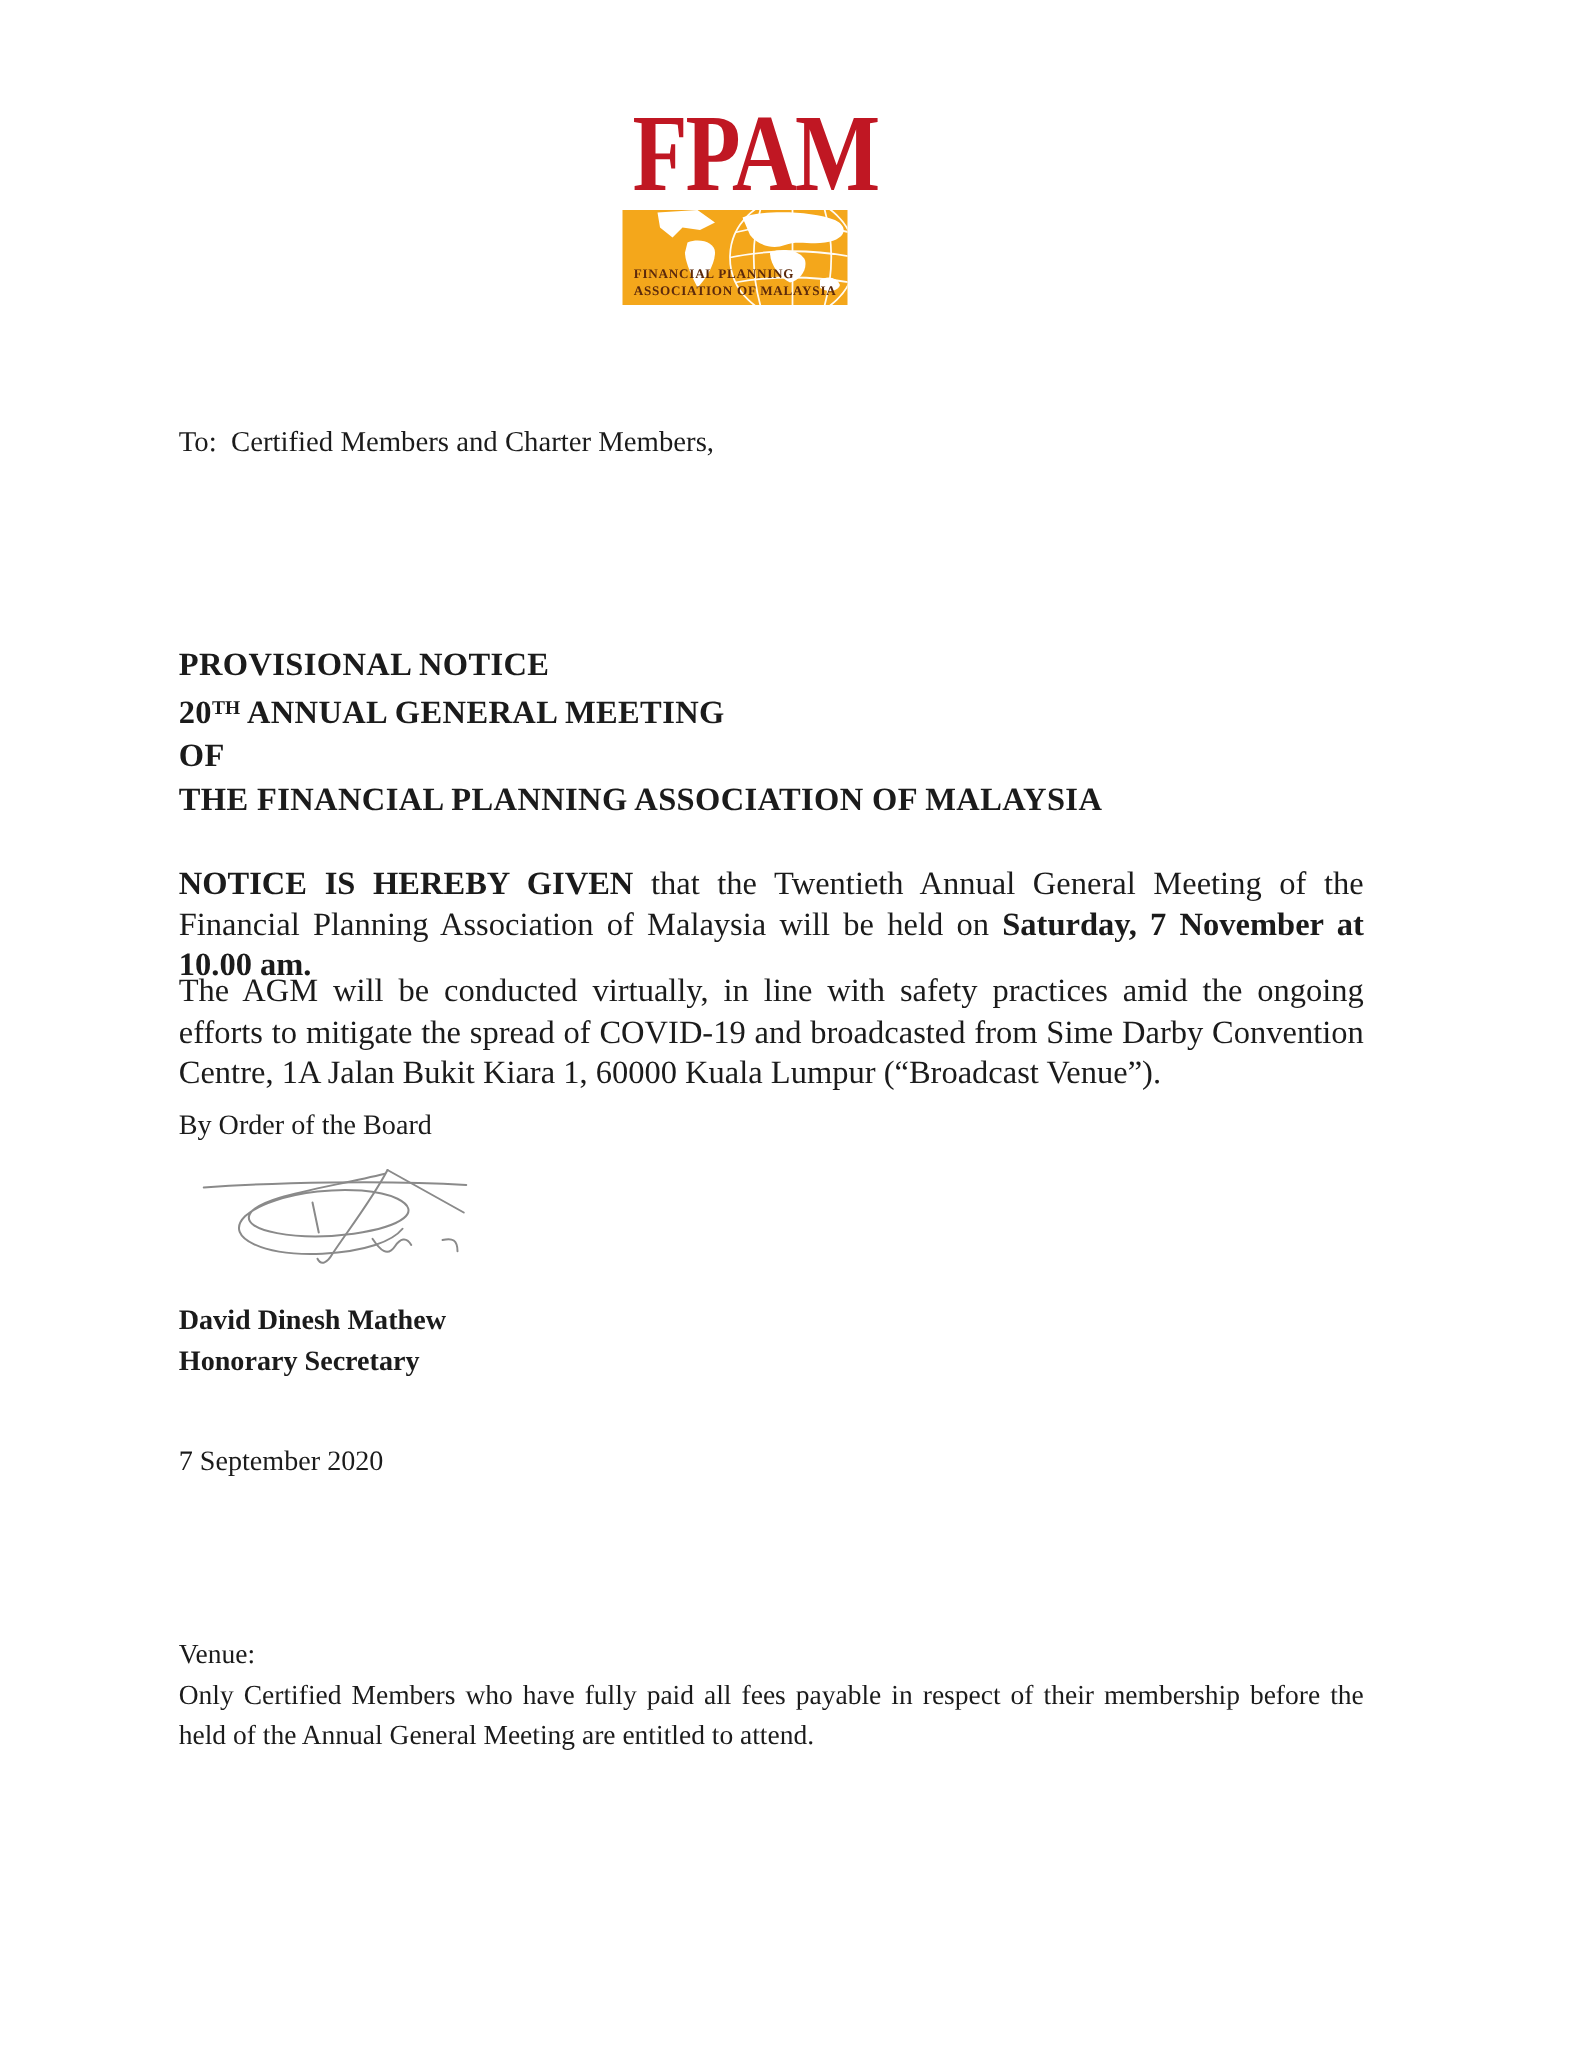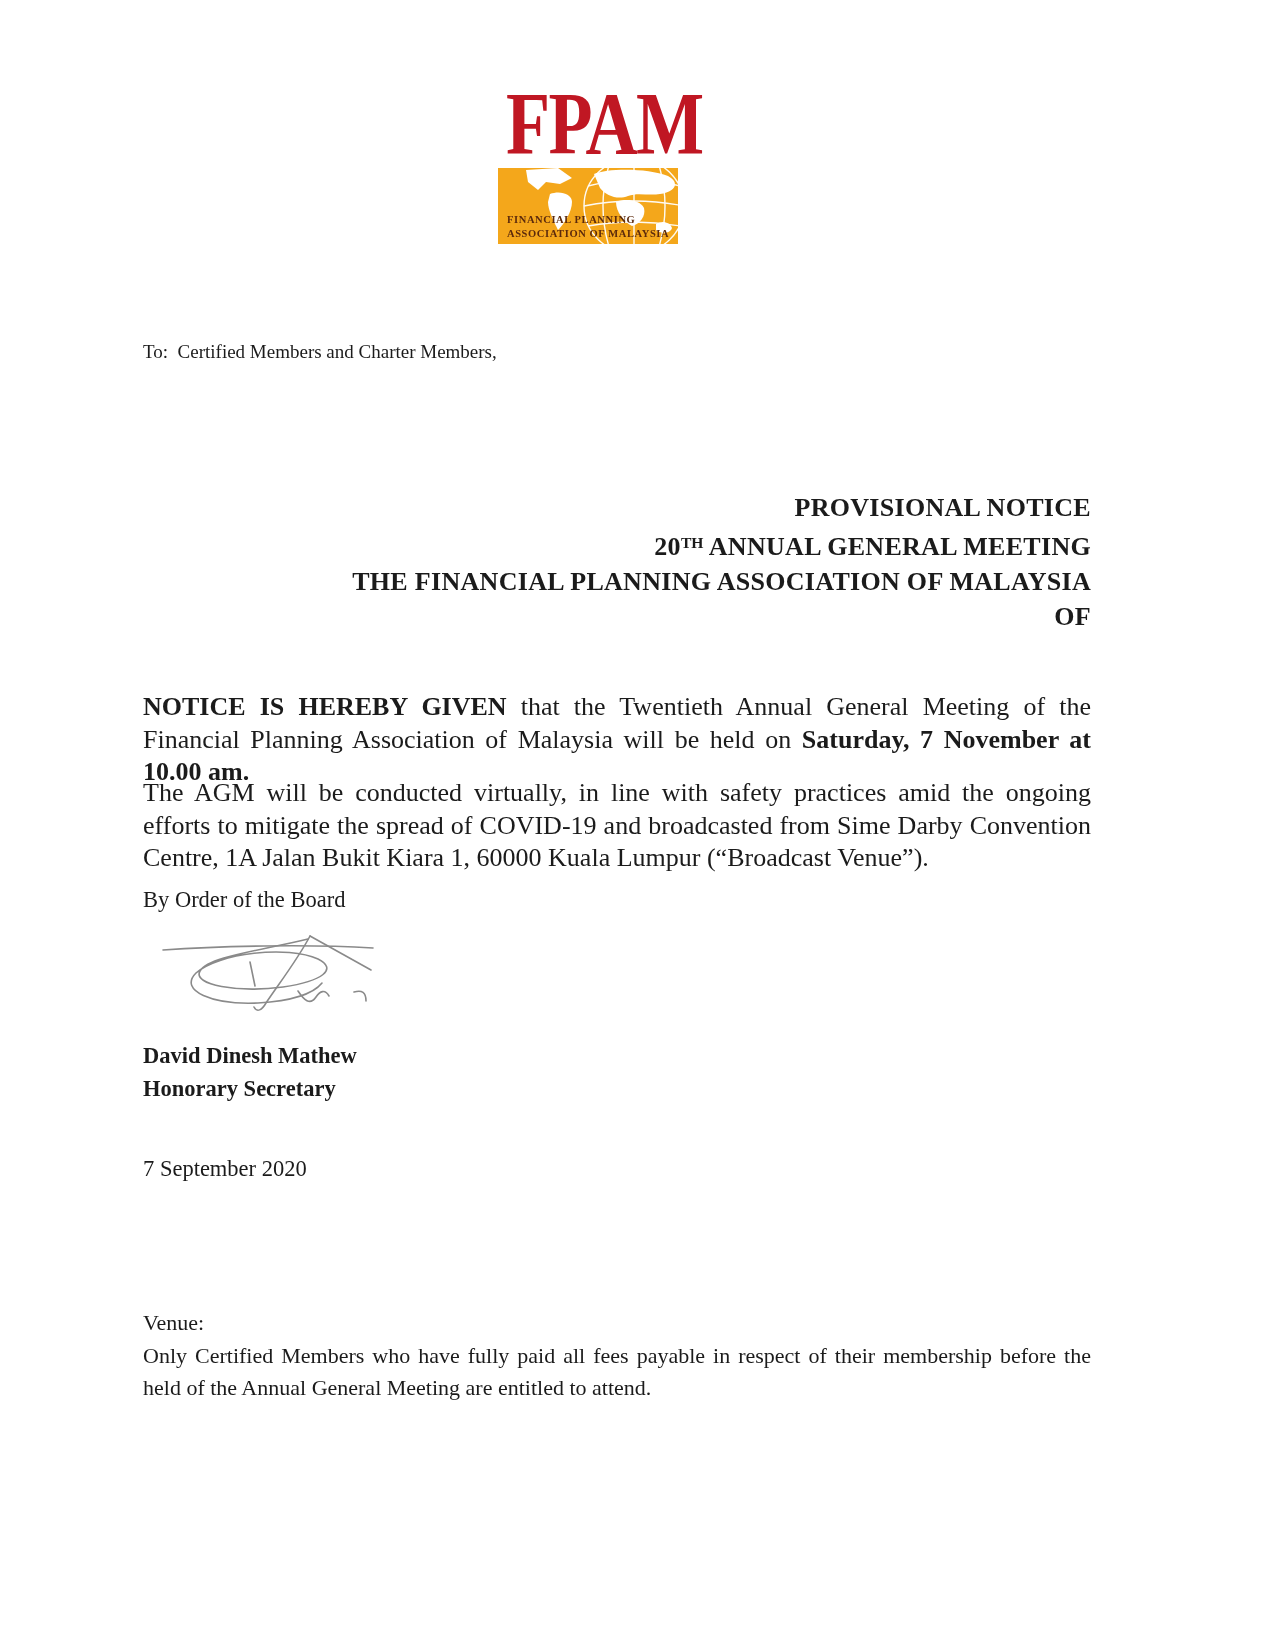--- a/index.html
+++ b/index.html
@@ -29,23 +29,23 @@
   }
   .logo-box svg { position:absolute; left:0; top:0; }
   .logo-org {
     position:absolute; left:9px; bottom:4px; text-align:left;
     color:var(--logo_text_brown,#5c2a0c);
     font-weight:bold; font-size:10.5px; line-height:13.5px;
     letter-spacing:0.6px; white-space:nowrap;
   }
 
   
-  .to-line   { top:341px; font-size:19px; white-space:pre-wrap; }
+  .to-line   { top:341px; font-size:23px; white-space:pre-wrap; }
   .title-block {
-    top:490px; text-align:right; font-weight:bold;
+    top:514px; text-align:left; font-weight:bold;
     font-size:26px; line-height:35px; letter-spacing:0.3px;
   }
   .sup { font-size:0.6em; vertical-align:0.45em; letter-spacing:0; }
   .para { font-size:26px; line-height:32.5px; text-align:justify; margin:0; }
   .p1 { top:691px; }
   .p2 { top:777px; }
   .closing   { top:887px;  font-size:22.5px; }
   .signature-svg { position:absolute; left:158px; top:933px; }
   .signatory { top:1039px; font-size:22.5px; line-height:33px;font-weight:bold; }
   .date-line { top:1156px; font-size:22.5px; }
@@ -83,22 +83,22 @@
         <div>ASSOCIATION OF MALAYSIA</div>
       </div>
     </div>
   </div>
 
   <div class="abs to-line">To:  Certified Members and Charter Members,</div>
 
   <div class="abs title-block">
     <div>PROVISIONAL NOTICE</div>
     <div><span>20</span><span class="sup">TH</span><span> ANNUAL GENERAL MEETING</span></div>
+    <div>OF</div>
     <div>THE FINANCIAL PLANNING ASSOCIATION OF MALAYSIA</div>
-    <div>OF</div>
   </div>
 
   <p class="abs para p1"><strong>NOTICE IS HEREBY GIVEN</strong><span> that the Twentieth Annual General Meeting of the Financial Planning Association of Malaysia will be held on </span><strong>Saturday, 7 November at 10.00 am.</strong></p>
 
   <p class="abs para p2">The AGM will be conducted virtually, in line with safety practices amid the ongoing efforts to mitigate the spread of COVID-19 and broadcasted from Sime Darby Convention Centre, 1A Jalan Bukit Kiara 1, 60000 Kuala Lumpur (“Broadcast Venue”).</p>
 
   <div class="abs closing">By Order of the Board</div>
 
   <svg class="signature-svg" width="230" height="88" viewBox="0 0 230 88" aria-hidden="true">
     <g stroke="var(--signature_gray,#8a8a8a)" stroke-width="1.6" fill="none" stroke-linecap="round">

